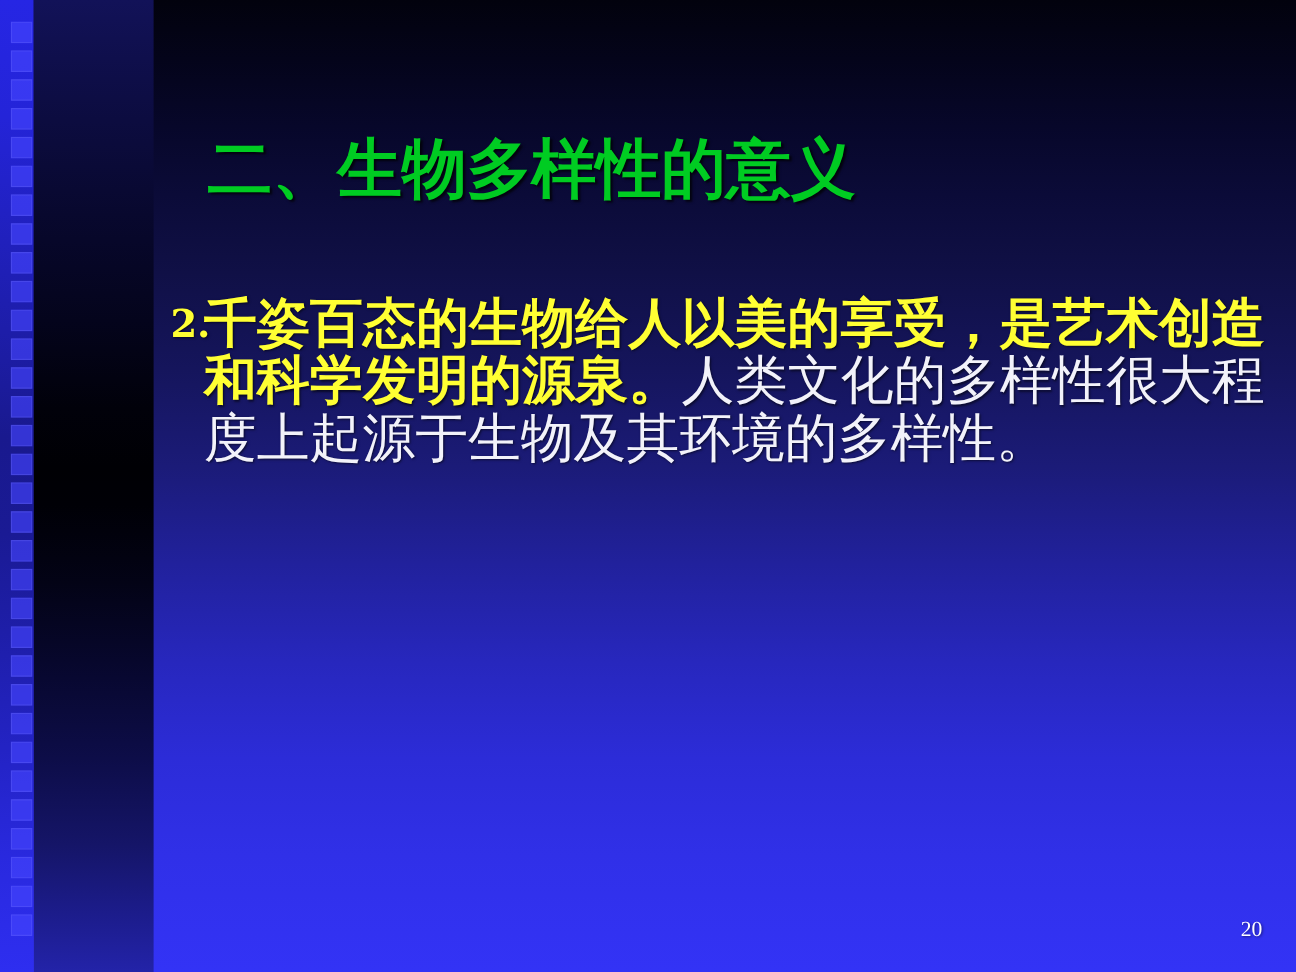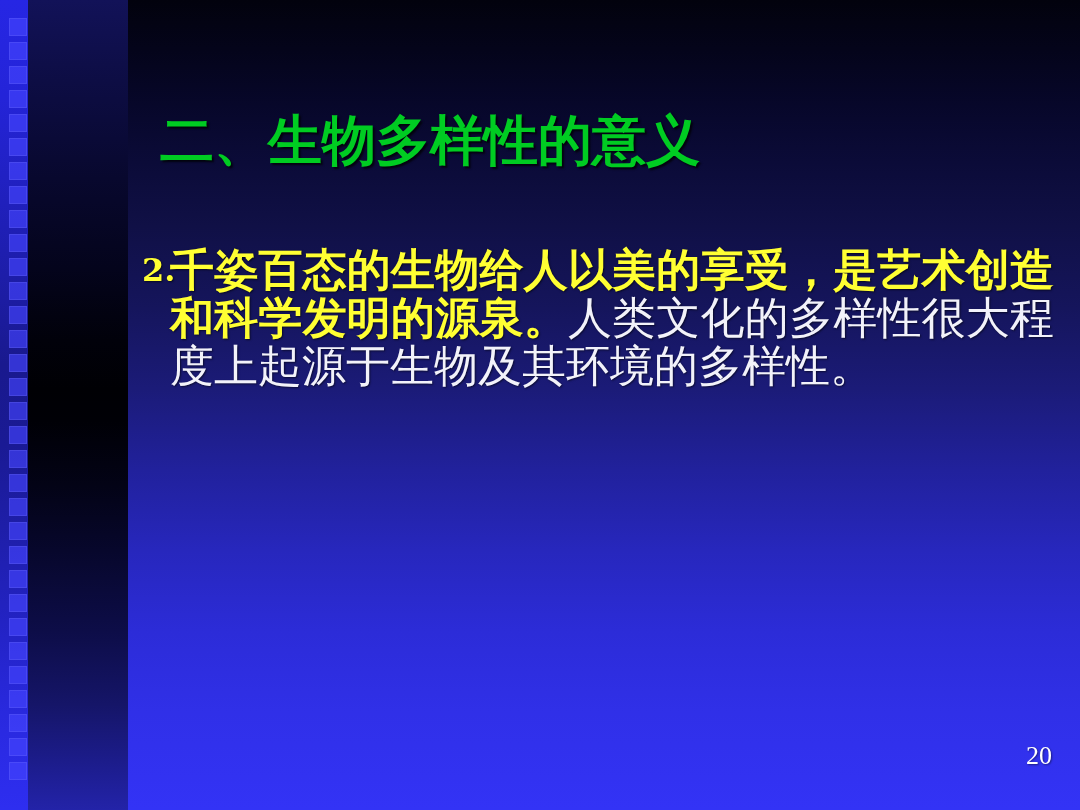--- a/index.html
+++ b/index.html
@@ -97,21 +97,21 @@
     left: 0;
     width: 18px;
     height: 18px;
     background: rgba(70, 70, 255, 0.62);
     box-shadow: inset 0 0 0 1px rgba(120, 120, 255, 0.25);
   }
 
   
   .title {
     position: absolute;
-    left: 160px;
+    left: 173px;
     top: 108px;
     font-family: "DejaVu Serif", "Liberation Serif", serif;
     font-size: 54px;
     line-height: 64px;
     font-weight: 700;
     color: #00cc22;
     text-shadow: 2px 2px 2px rgba(0,0,0,0.75);
     letter-spacing: 0px;
     white-space: nowrap;
   }
@@ -153,23 +153,23 @@
   .plain-white {
     color: #f2f2fa;
     font-weight: 400;
     text-shadow: 1px 1px 2px rgba(0,0,0,0.55);
   }
 
   
   .page-number {
     position: absolute;
     right: 28px;
-    bottom: 40px;
+    bottom: 22px;
     font-family: "Liberation Serif", "DejaVu Serif", serif;
-    font-size: 26px;
+    font-size: 18px;
     line-height: 28px;
     color: #ffffff;
     text-shadow: 1px 1px 2px rgba(0,0,0,0.45);
   }
 </style>
 </head>
 <body>
 
 <div id="slide">
 

